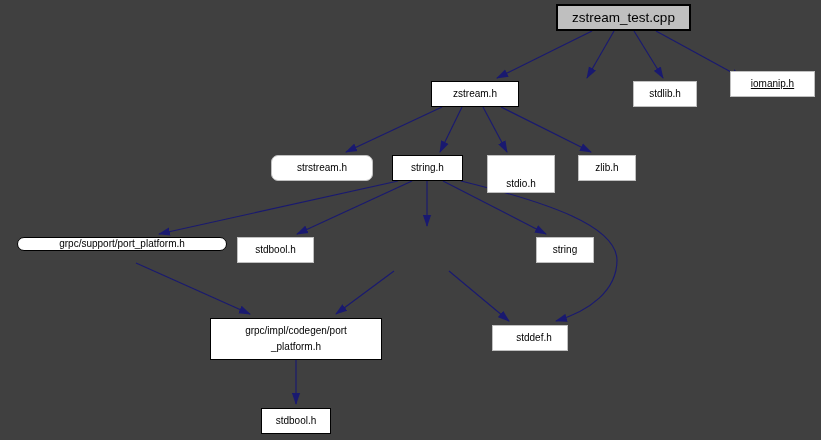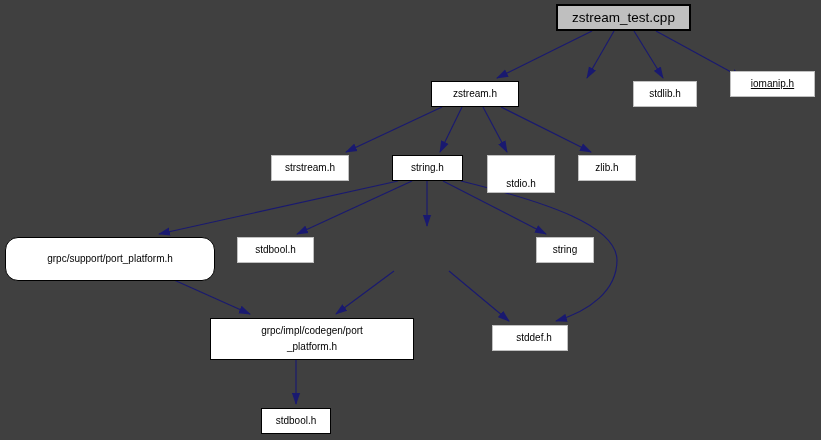--- a/index.html
+++ b/index.html
@@ -85,47 +85,47 @@
   <div class="node linked" style="left:431px; top:81px; width:88px; height:26px;">
     <span>zstream.h</span>
   </div>
   <div class="node plain" style="left:633px; top:81px; width:64px; height:26px;">
     <span>stdlib.h</span>
   </div>
   <div class="node plain" style="left:730px; top:71px; width:85px; height:26px;text-decoration:underline;">
     <span>iomanip.h</span>
   </div>
 
-  <div class="node plain" style="left:271px; top:155px; width:78px; height:26px;">
+  <div class="node plain" style="left:271px; top:155px; width:102px; height:26px;border-radius:7px;">
     <span>strstream.h</span>
   </div>
   <div class="node linked" style="left:392px; top:155px; width:71px; height:26px;">
     <span>string.h</span>
   </div>
   <div class="node plain" style="left:487px; top:155px; width:68px; height:38px;justify-content:flex-end;">
     <span>stdio.h</span>
   </div>
   <div class="node plain" style="left:578px; top:155px; width:58px; height:26px;">
     <span>zlib.h</span>
   </div>
 
-  <div class="node linked" style="left:5px; top:237px; width:210px; height:44px;border-radius:13px;">
+  <div class="node linked" style="left:17px; top:237px; width:210px; height:14px;border-radius:13px;">
     <span>grpc/support/port_platform.h</span>
   </div>
   <div class="node plain" style="left:237px; top:237px; width:77px; height:26px;">
     <span>stdbool.h</span>
   </div>
   <div class="node plain" style="left:536px; top:237px; width:58px; height:26px;">
     <span>string</span>
   </div>
 
   <div class="node plain" style="left:492px; top:325px; width:76px; height:26px;padding-left:8px;">
     <span>stddef.h</span>
   </div>
-  <div class="node linked" style="left:210px; top:318px; width:204px; height:42px;">
+  <div class="node linked" style="left:210px; top:318px; width:172px; height:42px;">
     <span>grpc/impl/codegen/port</span>
     <span>_platform.h</span>
   </div>
 
   <div class="node linked" style="left:261px; top:408px; width:70px; height:26px;">
     <span>stdbool.h</span>
   </div>
 
 </div>
 

